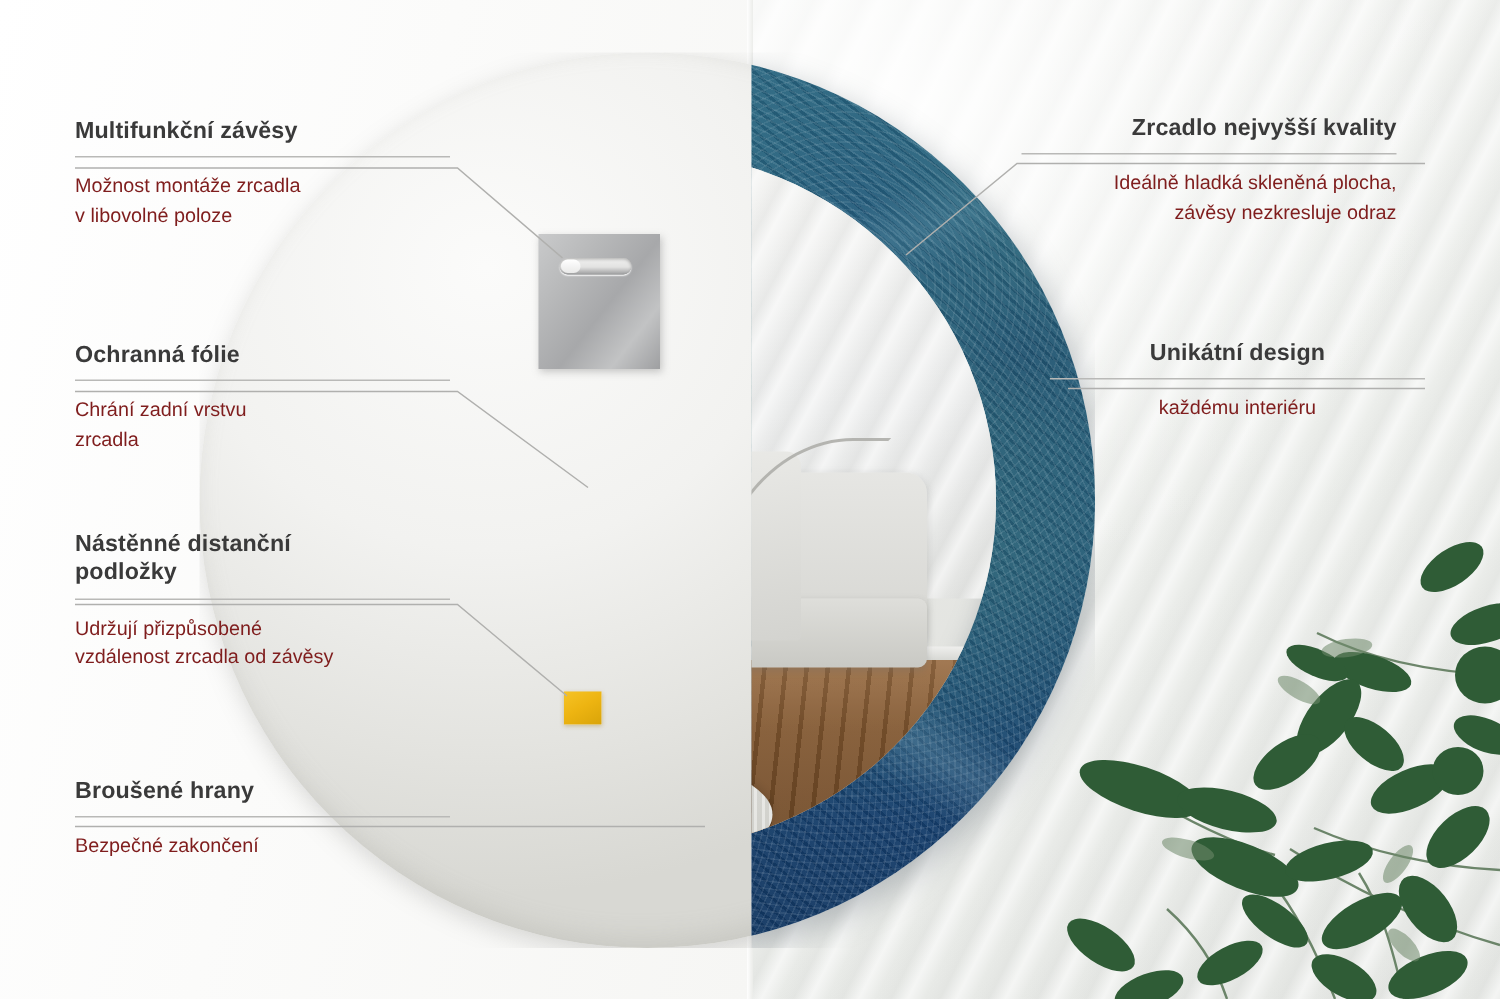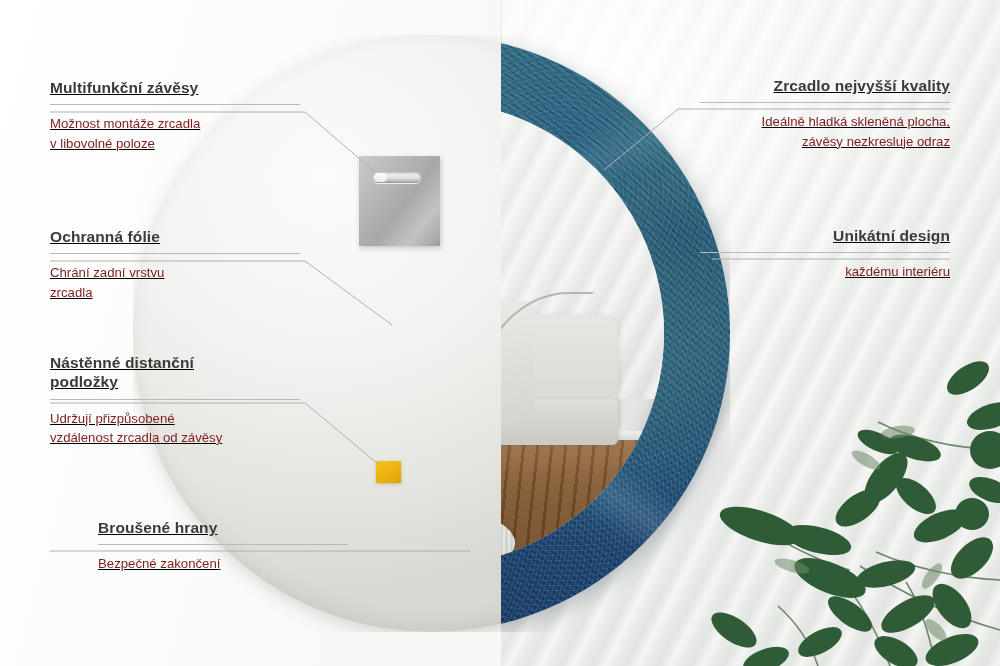--- a/index.html
+++ b/index.html
@@ -217,21 +217,21 @@
   }
   
   .frame{
     position:absolute; left:31%; top:22%; width:23%; height:29%;
     background: linear-gradient(165deg, rgba(255,255,255,0.75), rgba(240,240,238,0.55));
     border: 1px solid rgba(196,197,193,0.85);
   }
   .frame svg{ position:absolute; left:8%; top:8%; width:84%; height:84%; }
 
   
-  .callout { position: absolute; text-decoration: underline; }
+  .callout { position: absolute; }
   .c-title {
     font-size: 15.5px; font-weight: bold; color: #3a3a3a;
     letter-spacing: .1px; line-height: 1.25;
   }
   .c-rule { height: 1px; background: #b9b9b7; margin-top: 7px; }
   .c-body {
     font-size: 13.2px; color: #7f1d1d; line-height: 1.45; margin-top: 9px;
     font-weight: 400;
   }
   .callout.right { text-align: right; }
@@ -373,38 +373,38 @@
       <div>Nástěnné distanční</div>
       <div>podložky</div>
     </div>
     <div class="c-rule"></div>
     <div class="c-body">
       <div>Udržují přizpůsobené</div>
       <div>vzdálenost zrcadla od závěsy</div>
     </div>
   </div>
 
-  <div class="callout" style="left:50px; top:518px; width:250px;margin-left:48px;">
+  <div class="callout" style="left:50px; top:518px; width:250px;">
     <div class="c-title">Broušené hrany</div>
     <div class="c-rule"></div>
     <div class="c-body">
       <div>Bezpečné zakončení</div>
     </div>
   </div>
 
-  <div class="callout right" style="left:700px; top:76px; width:250px;">
+  <div class="callout right" style="left:681px; top:76px; width:250px;">
     <div class="c-title">Zrcadlo nejvyšší kvality</div>
     <div class="c-rule"></div>
     <div class="c-body">
       <div>Ideálně hladká skleněná plocha,</div>
       <div>závěsy nezkresluje odraz</div>
     </div>
   </div>
 
-  <div class="callout right" style="left:700px; top:226px; width:250px;">
+  <div class="callout right" style="left:700px; top:226px; width:250px;text-align:center;">
     <div class="c-title">Unikátní design</div>
     <div class="c-rule"></div>
     <div class="c-body">
       <div>každému interiéru</div>
     </div>
   </div>
 
 </div>
 
 </body></html>

